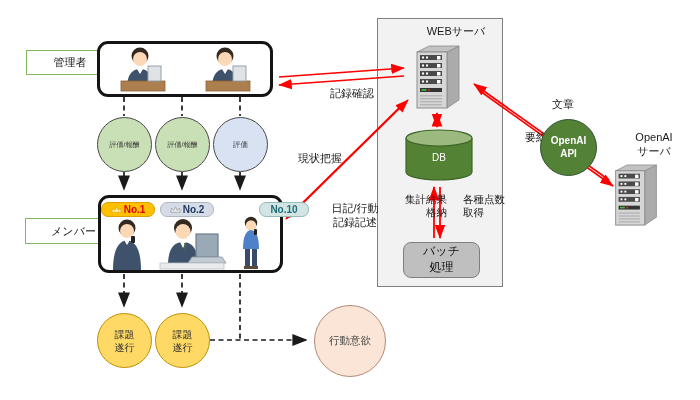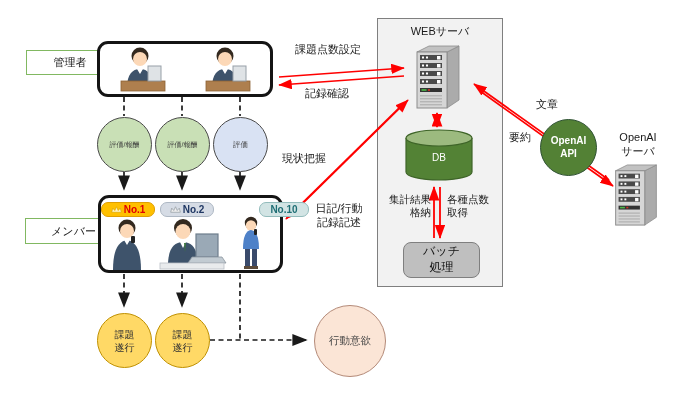--- a/index.html
+++ b/index.html
@@ -1,21 +1,21 @@
 <!DOCTYPE html>
 <html><head>
 <meta charset="utf-8">
 <style>
   html,body{margin:0;padding:0;}
   body{font-family:"Liberation Sans","DejaVu Sans",sans-serif;background:#fff;}
   #stage{position:relative;width:700px;height:400px;background:#ffffff;overflow:hidden;}
   .abs{position:absolute;}
   .z2{z-index:2;}
   .preline{white-space:pre-line;}
-  .lbl{color:#1a1a1a;font-size:11px;line-height:1.25;}
+  .lbl{color:#1a1a1a;font-size:11px;line-height:1.25;padding-left:16px;}
   .center{display:flex;align-items:center;justify-content:center;text-align:center;}
   .actor-tag{background:#fff;border:1.5px solid #81B861;color:#1a1a1a;font-size:11px;padding-left:16px;}
   .big-box{background:#fff;border:3px solid #141414;border-radius:11px;box-sizing:border-box;
            display:flex;align-items:flex-end;justify-content:space-around;}
   .circle{border-radius:50%;box-sizing:border-box;display:flex;align-items:center;justify-content:center;
           text-align:center;line-height:1.3;}
   .eval-circle{background:#C9E0B6;border:1.2px solid #4A4A4A;font-size:7px;color:#3a3a3a;}
   .eval-circle.blue{background:#D9E2F3;}
   .task-circle{background:#FFD966;border:1.2px solid #BF9000;font-size:10px;color:#333;}
   .motiv-circle{background:#FBE5D6;border:1.2px solid #B48A78;font-size:10.5px;color:#444;}
@@ -179,22 +179,21 @@
 遂行</span>
   </div>
   <div class="abs z2 circle task-circle preline" style="left:155px;top:313px;width:55px;height:55px;">
     <span class="preline">課題
 遂行</span>
   </div>
   <div class="abs z2 circle motiv-circle" style="left:314px;top:305px;width:72px;height:72px;">
     <span>行動意欲</span>
   </div>
 
-  <div class="abs z2 lbl" style="left:286px;top:43px;width:84px;text-align:center;">課題点数設定</div>
-  <div class="abs z2 lbl" style="left:296px;top:87px;width:62px;text-align:center;">記録確認</div>
+  <div class="abs z2 lbl" style="left:296px;top:87px;width:62px;text-align:right;">記録確認</div>
   <div class="abs z2 lbl" style="left:278px;top:152px;width:52px;text-align:center;">現状把握</div>
   <div class="abs z2 lbl preline" style="left:376px;top:193px;width:55px;text-align:right;font-size:10.5px;">集計結果
 格納</div>
   <div class="abs z2 lbl preline" style="left:308px;top:202px;width:62px;text-align:center;">日記/行動
 記録記述</div>
   <div class="abs z2 lbl preline" style="left:447px;top:193px;width:58px;text-align:left;font-size:10.5px;">各種点数
 取得</div>
   <div class="abs z2 lbl" style="left:530px;top:98px;width:34px;text-align:center;">文章</div>
   <div class="abs z2 lbl" style="left:503px;top:131px;width:34px;text-align:center;">要約</div>
 

